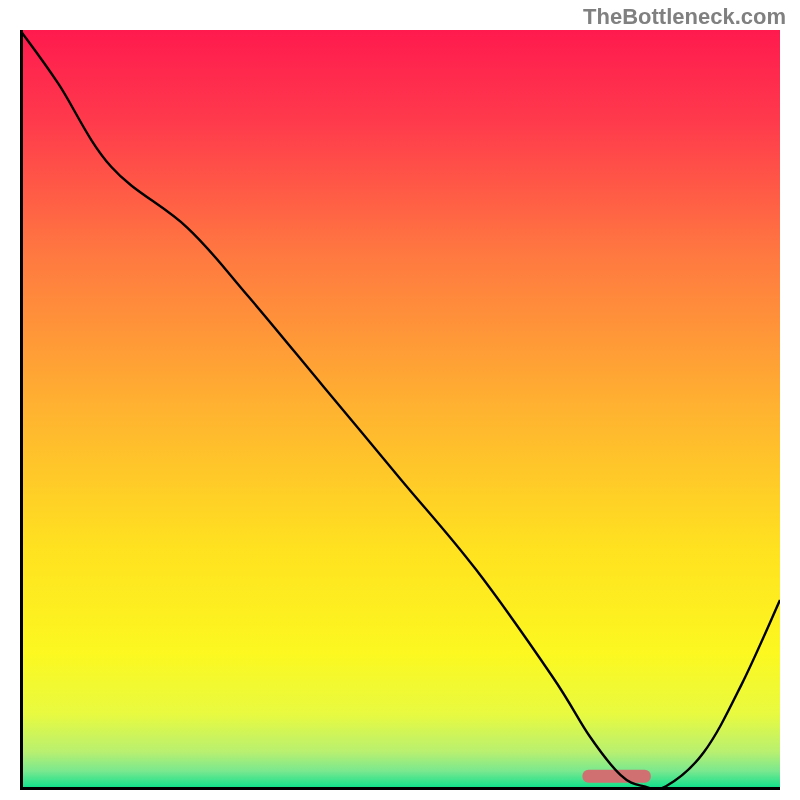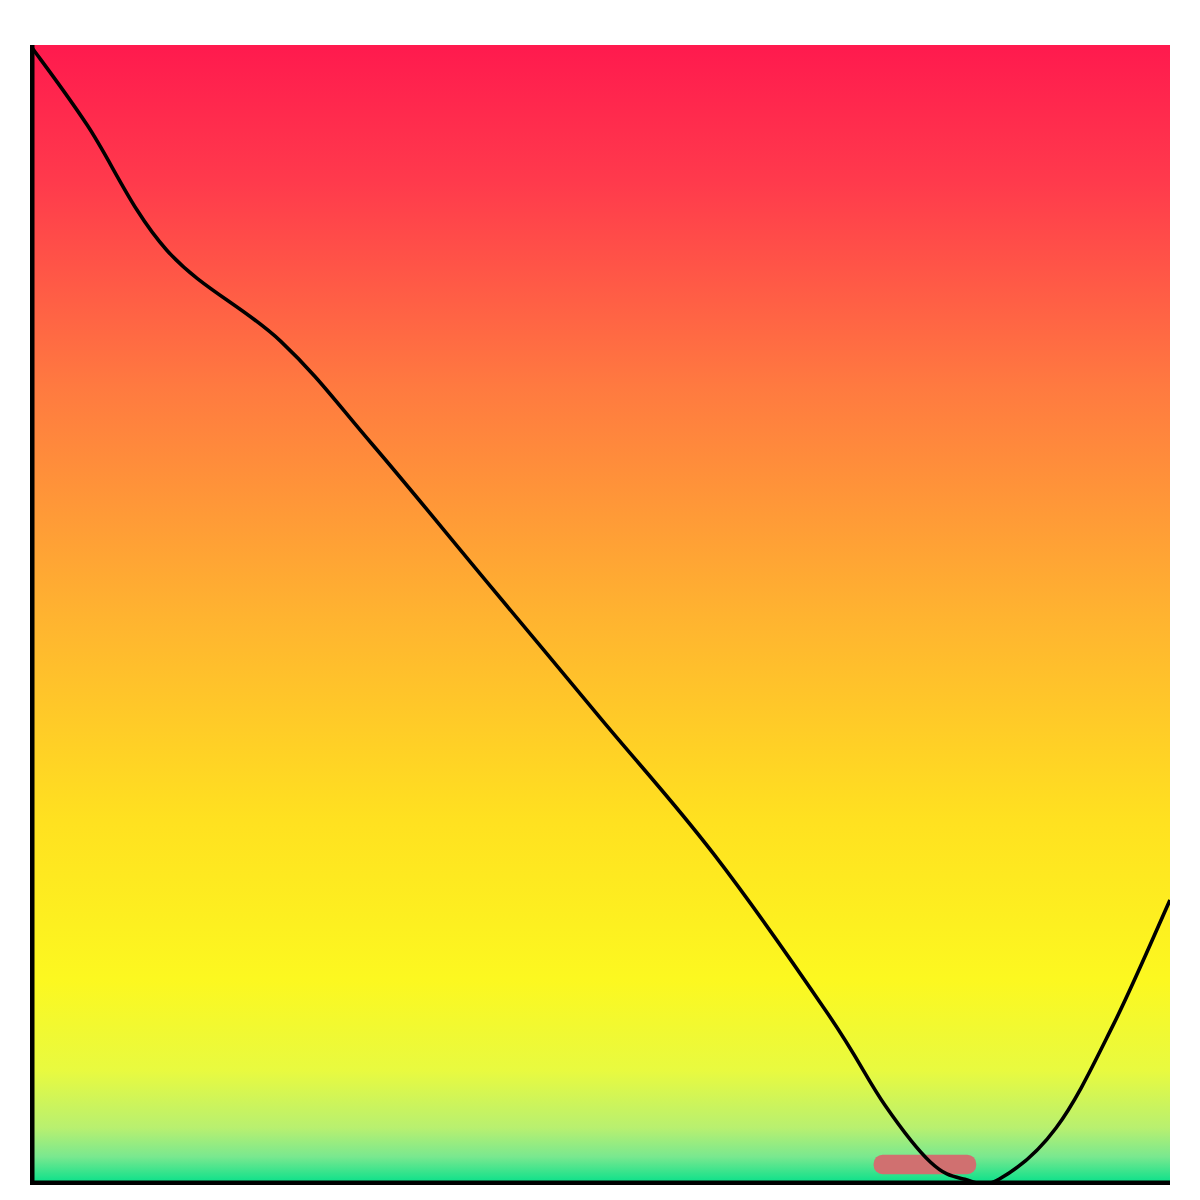--- a/index.html
+++ b/index.html
@@ -42,20 +42,21 @@
   }
   .axis-line {
     position: absolute;
     background: #000;
   }
 </style>
 </head>
 <body>
 
 <div class="container">
+  <div class="watermark">TheBottleneck.com</div>
 
   <svg class="plot" viewBox="0 0 760 760" preserveAspectRatio="none">
     <defs>
       <linearGradient id="bg-grad" x1="0" y1="0" x2="0" y2="1">
           <stop offset="0%" stop-color="#ff1a4e"></stop>
           <stop offset="12%" stop-color="#ff3a4c"></stop>
           <stop offset="30%" stop-color="#ff7a40"></stop>
           <stop offset="50%" stop-color="#ffb330"></stop>
           <stop offset="68%" stop-color="#ffe120"></stop>
           <stop offset="82%" stop-color="#fcf820"></stop>

